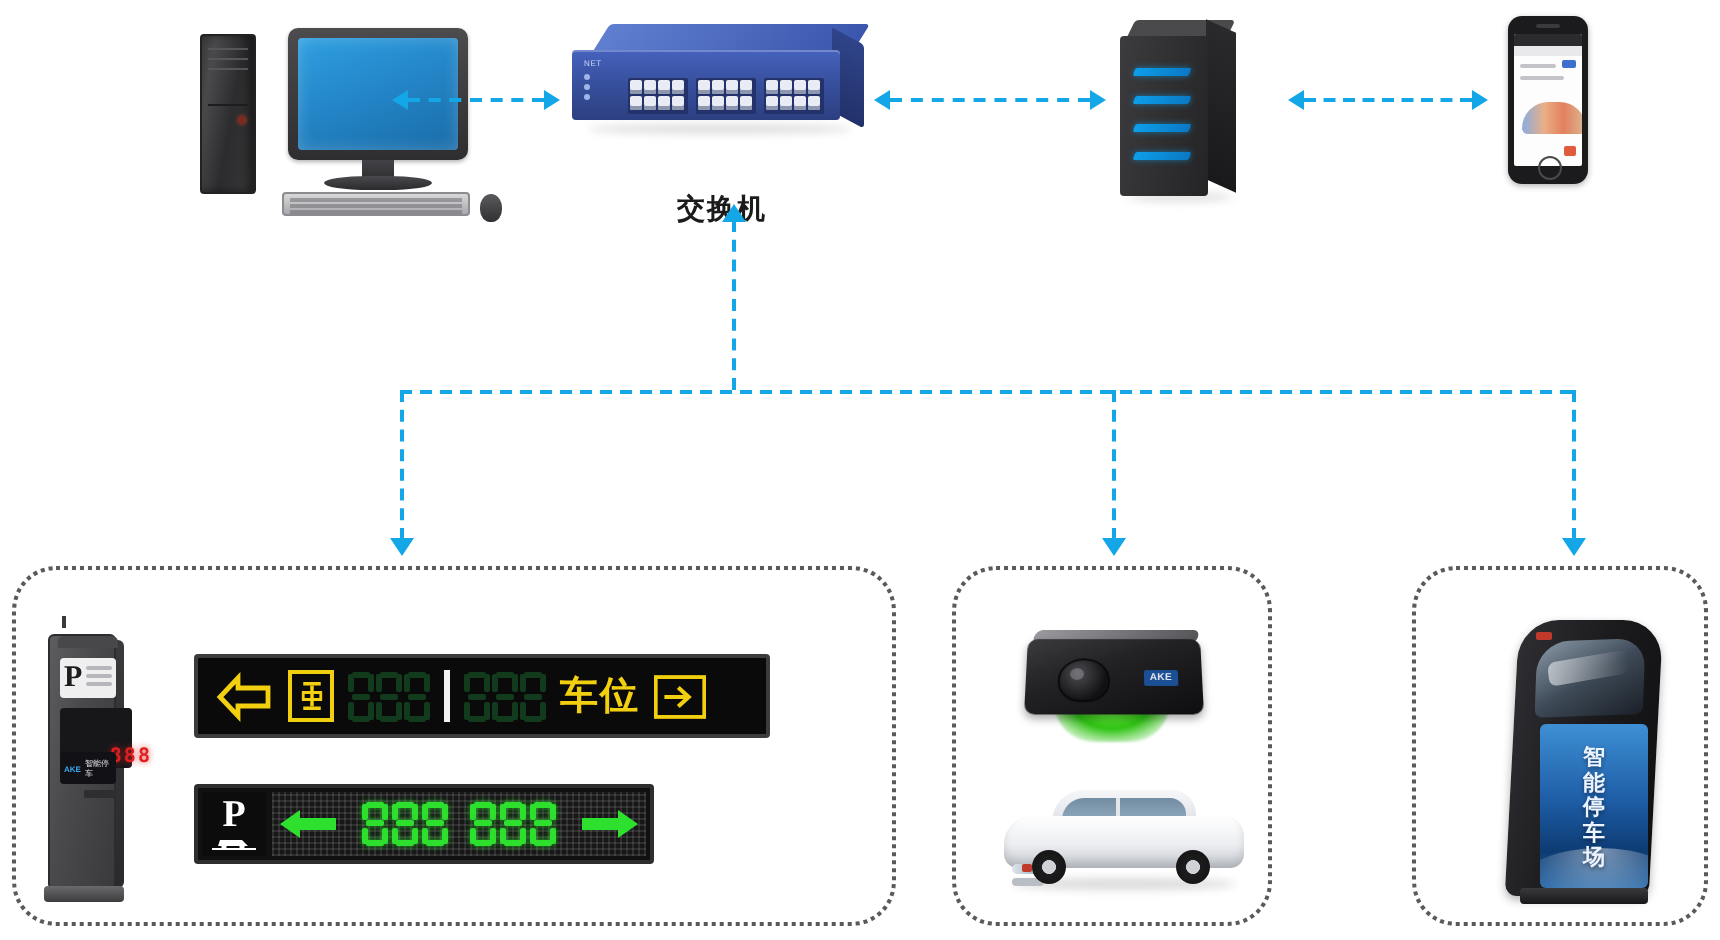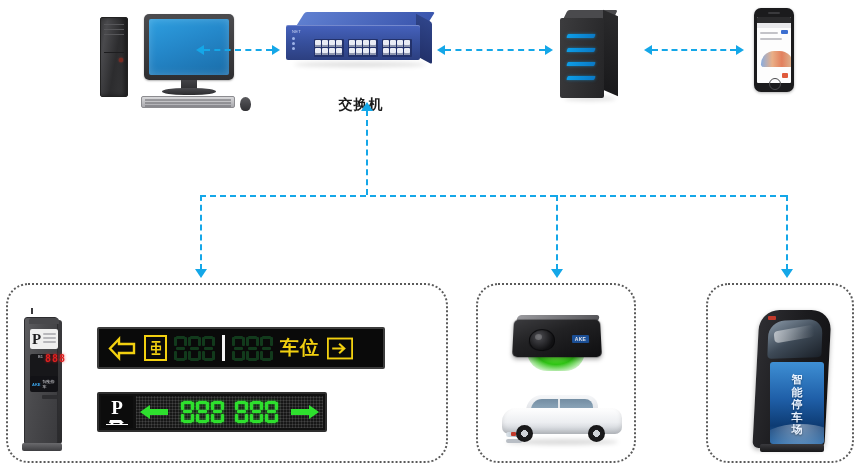--- a/index.html
+++ b/index.html
@@ -127,21 +127,21 @@
   .kiosk-cap{position:absolute;left:4px;top:0;width:30px;height:6px;
     background:#48484b;border-radius:3px 3px 0 0;}
   .kiosk-ant{position:absolute;left:9px;top:-5px;width:2px;height:6px;background:#3a3a3d;}
   .kiosk-base{position:absolute;left:0;top:130px;width:40px;height:8px;
     background:linear-gradient(180deg,#6a6a6d,#3d3d40);border-radius:2px;}
   .kp-panel{position:absolute;left:5px;width:28px;border-radius:2px;box-sizing:border-box;}
   .kp-p{top:11px;height:20px;background:#efefef;display:flex;align-items:center;padding:0 2px;}
   .kp-p .glyph{font-size:15px;font-weight:bold;color:#1d1d1f;line-height:1;font-family:"Liberation Serif",serif;}
   .kp-p .micro{margin-left:2px;flex:1;}
   .kp-p .micro i{display:block;height:2px;background:#b7b7bb;margin-bottom:2px;border-radius:1px;}
-  .kp-led{top:36px;height:30px;background:#17171a;display:flex;align-items:flex-start;padding:0 8px;}
+  .kp-led{top:36px;height:30px;background:#17171a;display:flex;align-items:flex-end;padding:0 18px;}
   .kp-led .tag{font-size:4px;color:#cfcfd4;margin-right:2px;}
   .kp-led .dig{font-size:10px;font-weight:bold;color:#e02020;letter-spacing:1px;
     font-family:"DejaVu Sans Mono",monospace;text-shadow:0 0 3px rgba(224,32,32,.8);line-height:1;}
   .kp-blue{top:58px;height:16px;background:#121216;display:flex;align-items:center;padding:0 2px;}
   .kp-blue .bmark{font-size:4px;font-weight:bold;color:#3ba7ef;margin-right:2px;}
   .kp-blue .btxt{font-size:4px;color:#e4e4e8;}
   .kp-foot{position:absolute;left:17px;top:77px;width:16px;height:4px;background:#2e2e31;border-radius:1px;}
 
   
   .sign1{position:absolute;left:97px;top:327px;width:288px;height:42px;

